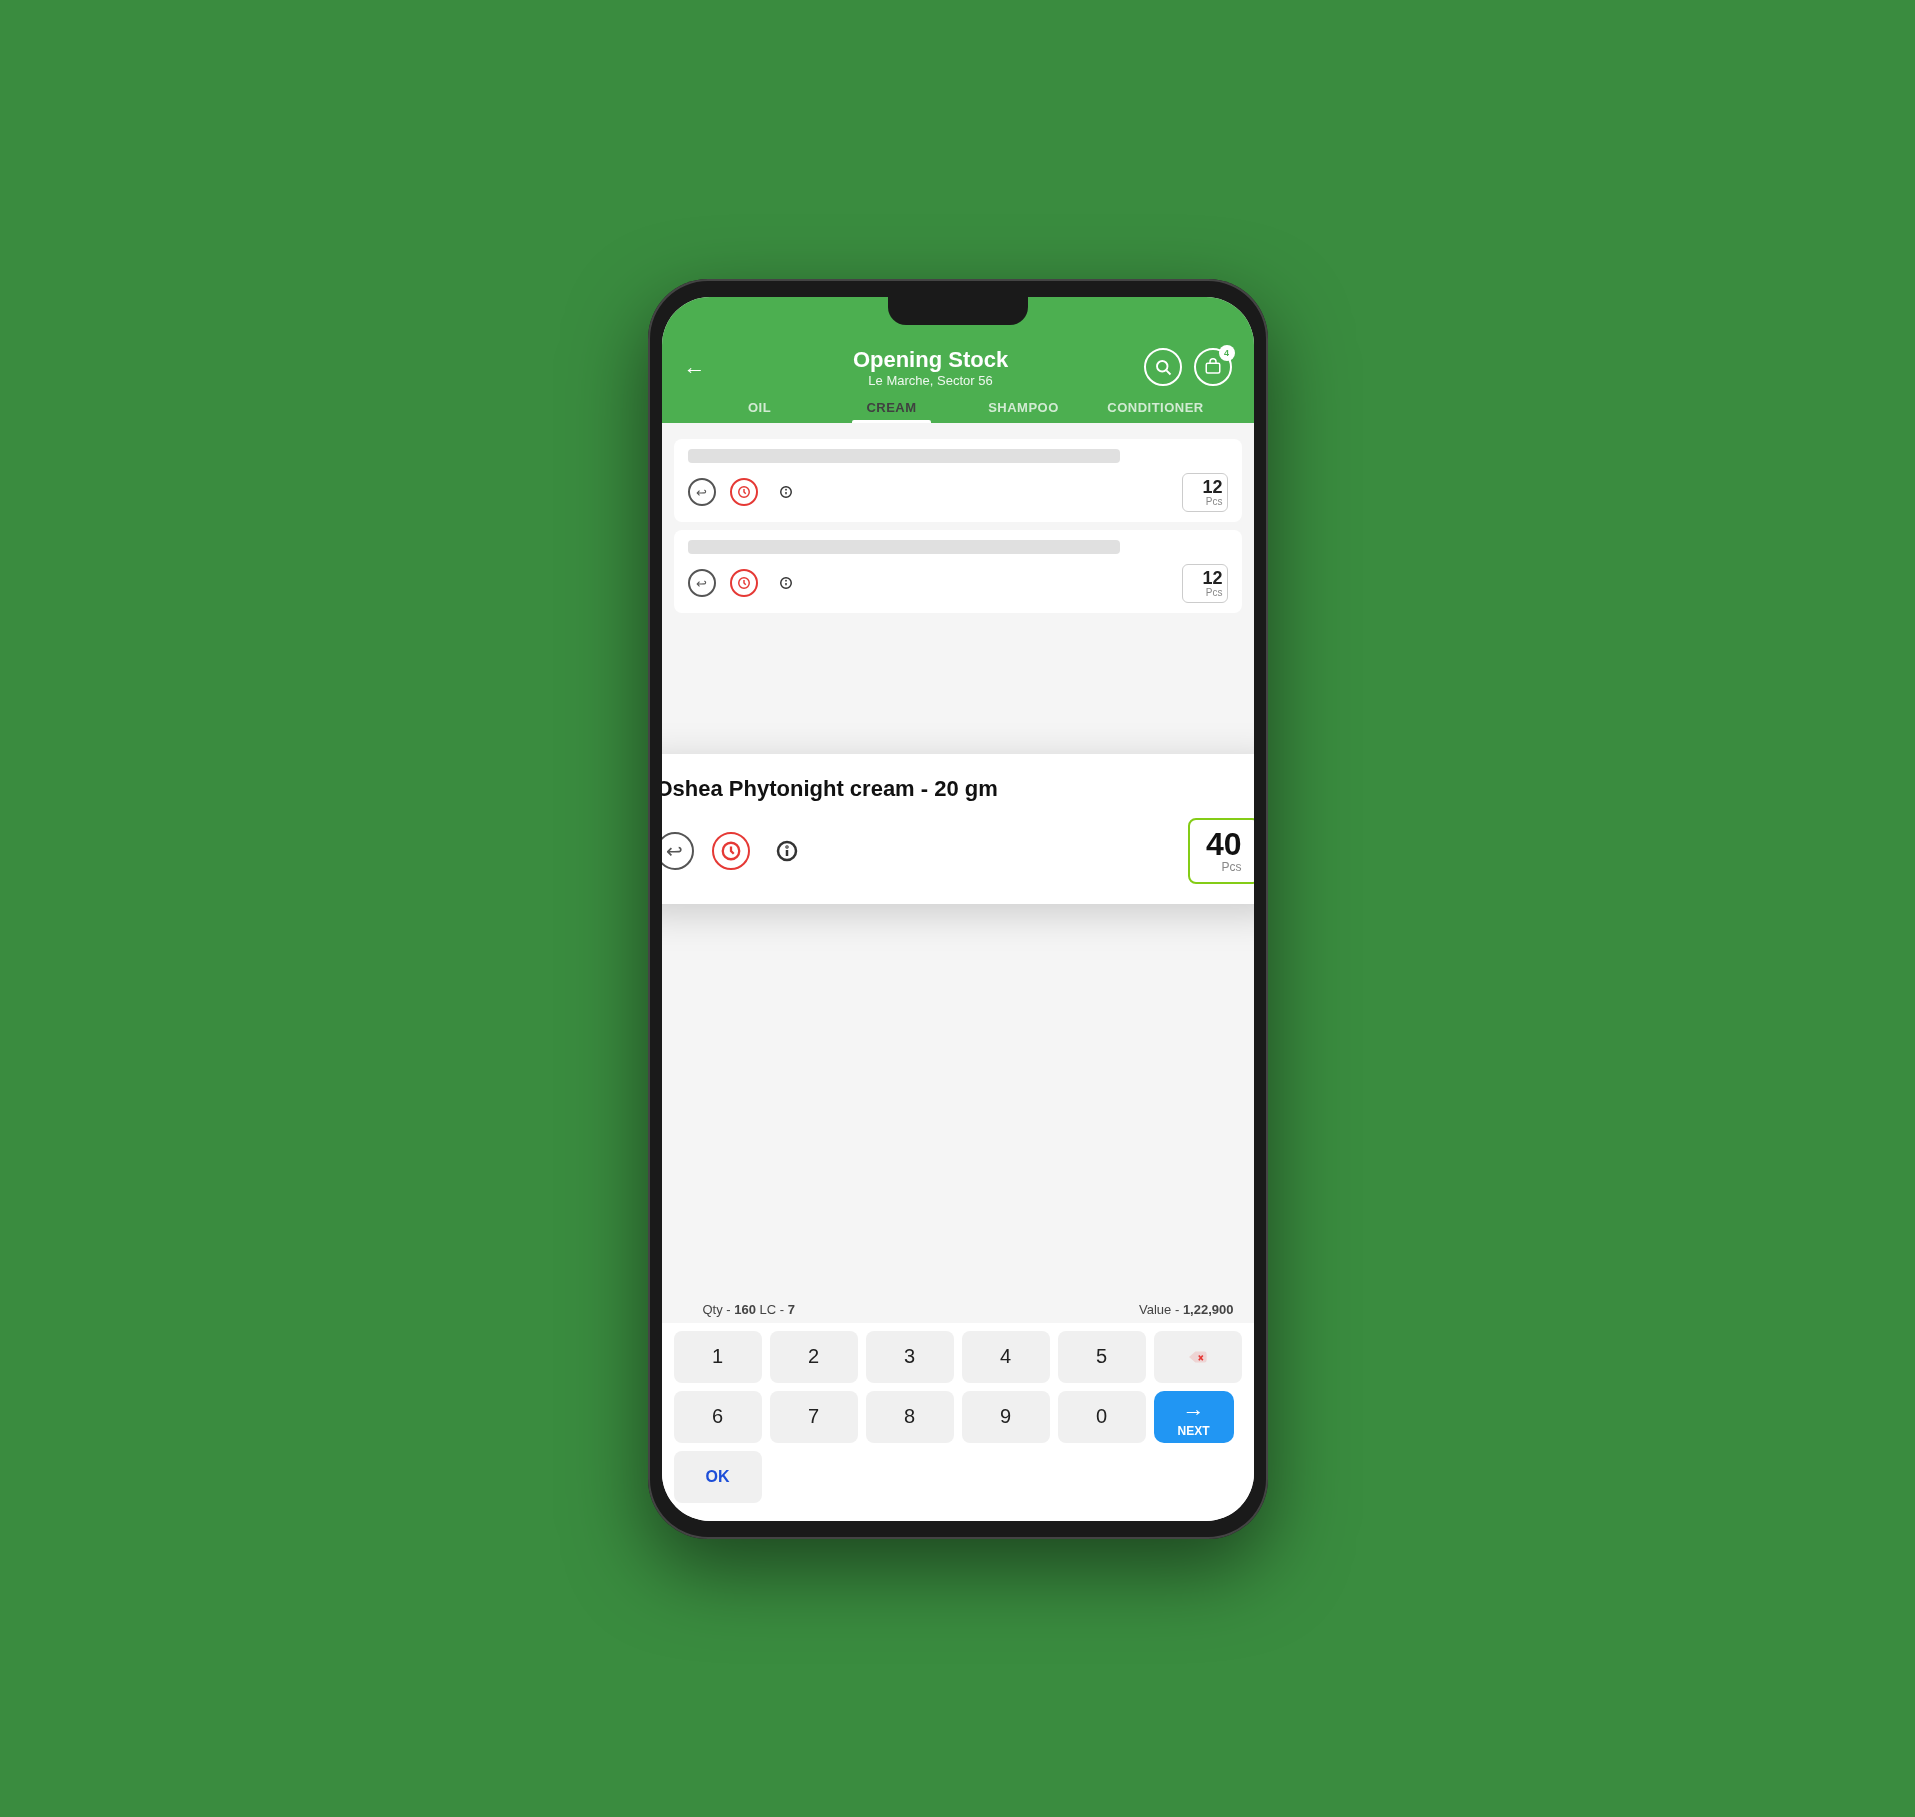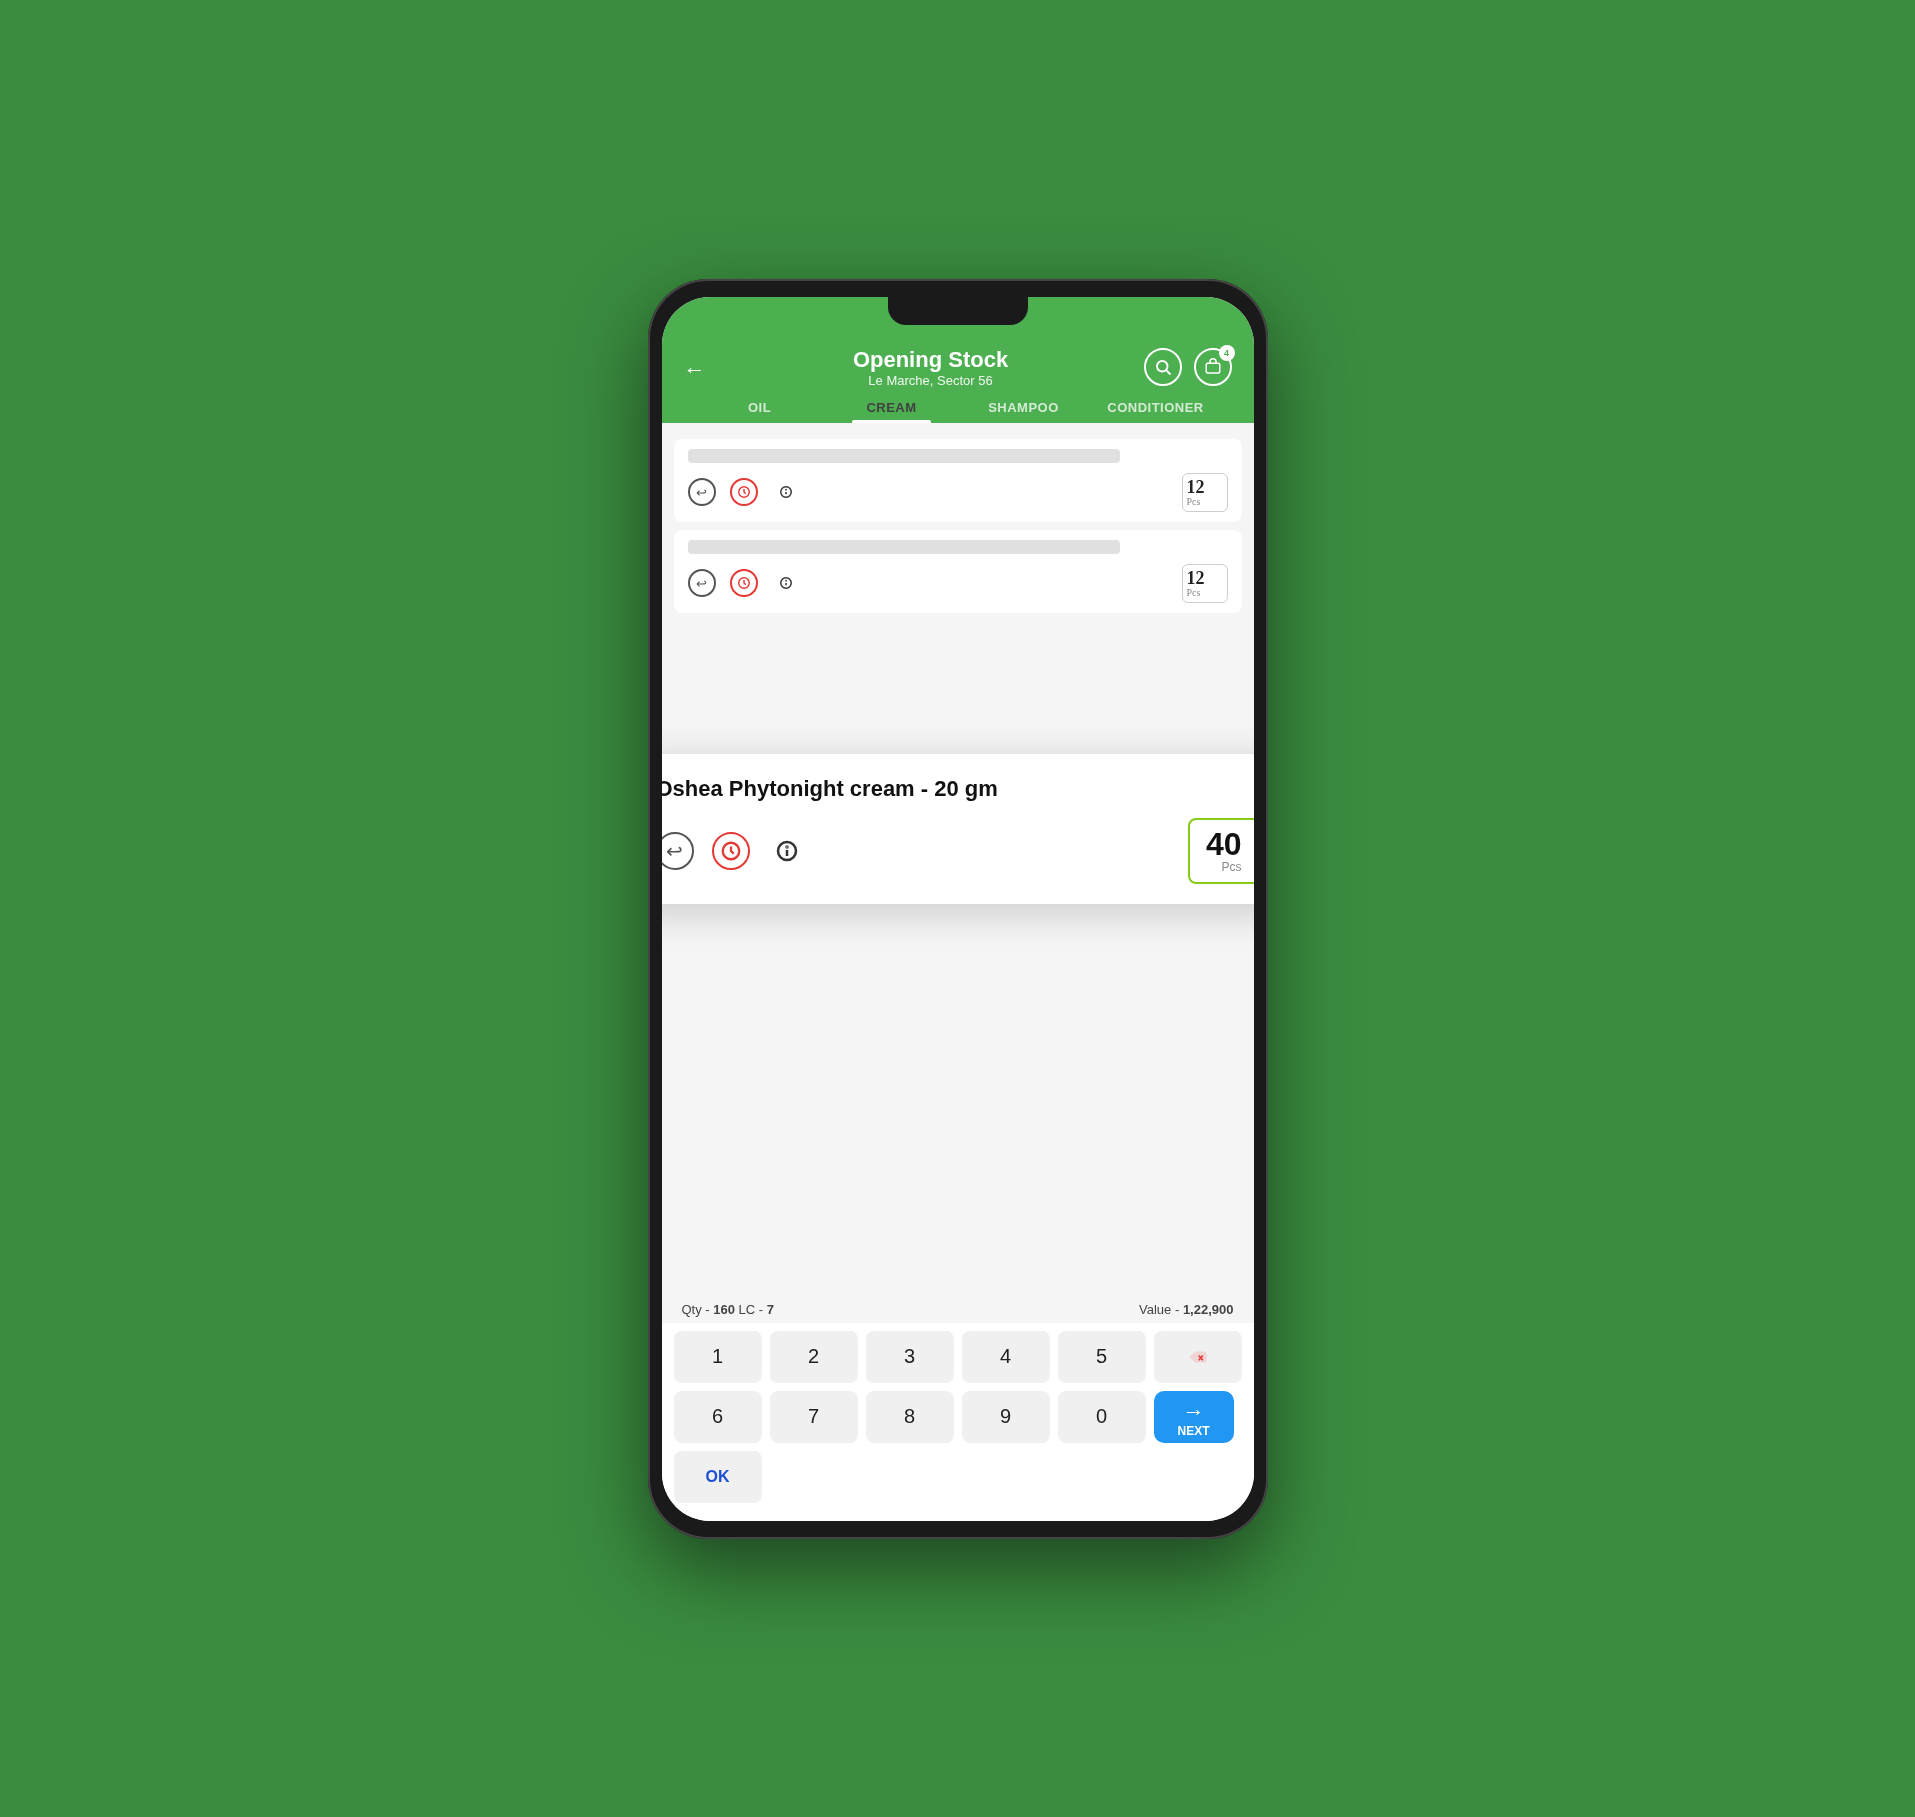--- a/index.html
+++ b/index.html
@@ -219,26 +219,25 @@
     .icon-info {
       border: none;
       font-size: 20px;
       color: #333;
       font-weight: 700;
       font-style: italic;
       font-family: serif;
     }
 
     .qty-box {
-      text-align: left;
+      text-align: right;
       border: 1.5px solid #ccc;
       border-radius: 6px;
       padding: 4px 4px;
       min-width: 46px;
-      font-family: Liberation Serif, serif;
     }
 
     .qty-number {
       font-size: 18px;
       font-weight: 600;
       color: #222;
       line-height: 1;
     }
 
     .qty-unit {
@@ -344,20 +343,21 @@
       padding: 6px 20px;
       display: flex;
       justify-content: space-between;
       align-items: center;
       background: #f5f5f5;
     }
 
     .summary-text {
       font-size: 13px;
       color: #444;
+      margin-left: 21px;
     }
 
     
     .numpad {
       background: white;
       padding: 8px 12px 18px;
       flex-shrink: 0;
     }
 
     .numpad-grid {

